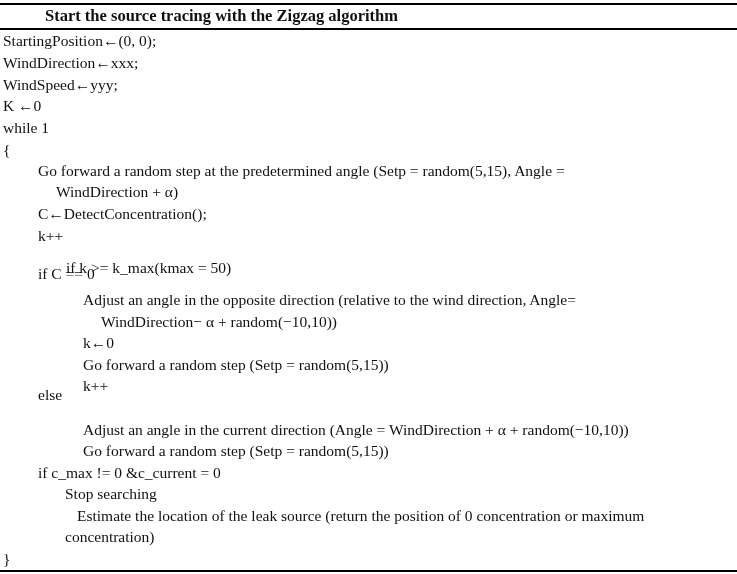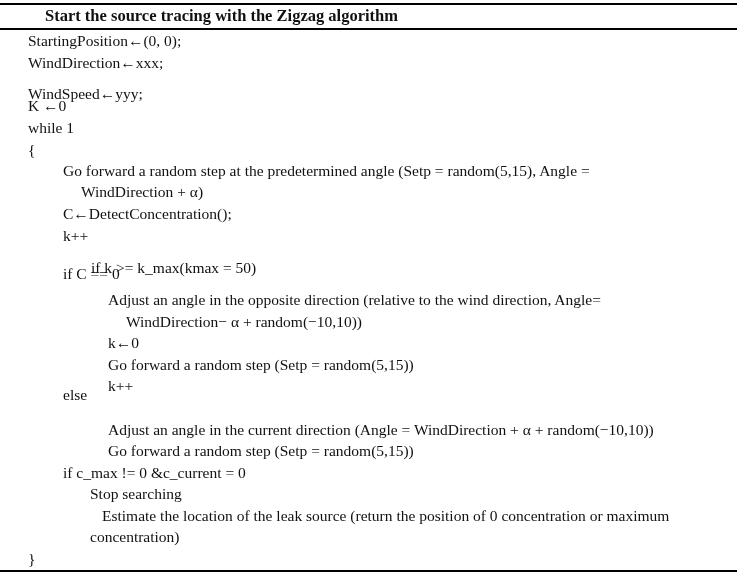--- a/index.html
+++ b/index.html
@@ -3,33 +3,33 @@
 <meta charset="utf-8">
 <style>
   html, body { margin: 0; padding: 0; background: #ffffff; }
   body { width: 737px; height: 574px; overflow: hidden; position: relative;
          font-family: "Liberation Serif", "DejaVu Serif", serif; color: #111; }
   .algo { position: absolute; left: 0; top: 0; width: 737px; }
   .rule-top { position: absolute; left: 0; top: 3px; width: 737px; height: 2px; background: #000; }
   .title { position: absolute; left: 3px; top: 6px; font-weight: bold; font-size: 16.5px; line-height: 20px; margin-left: 42px; }
   .rule-mid { position: absolute; left: 0; top: 28px; width: 737px; height: 1.5px; background: #000; }
   .rule-bot { position: absolute; left: 0; top: 570px; width: 737px; height: 2px; background: #000; }
-  .line { position: absolute; font-size: 15.5px; line-height: 20px; white-space: nowrap; margin-left: 25px; }
+  .line { position: absolute; font-size: 15.5px; line-height: 20px; white-space: nowrap; }
 </style>
 </head>
 <body>
 
 <div class="algo">
   <div class="rule-top"></div>
   <div class="title">Start the source tracing with the Zigzag algorithm</div>
   <div class="rule-mid"></div>
 
   <div class="line" style="left:3px;top:31px">StartingPosition←(0, 0);</div>
   <div class="line" style="left:3px;top:53px">WindDirection←xxx;</div>
-  <div class="line" style="left:3px;top:84px">WindSpeed←yyy;</div>
+  <div class="line" style="left:3px;top:75px">WindSpeed←yyy;</div>
   <div class="line" style="left:3px;top:96px">K ←0</div>
   <div class="line" style="left:3px;top:118px">while 1</div>
   <div class="line" style="left:3px;top:140px">{</div>
   <div class="line" style="left:38px;top:161px">Go forward a random step at the predetermined angle (Setp = random(5,15), Angle =</div>
   <div class="line" style="left:56px;top:182px">WindDirection + α)</div>
   <div class="line" style="left:38px;top:204px">C←DetectConcentration();</div>
   <div class="line" style="left:38px;top:226px">k++</div>
   <div class="line" style="left:38px;top:264px">if C == 0</div>
   <div class="line" style="left:66px;top:258px">if k &gt;= k_max(kmax = 50)</div>
   <div class="line" style="left:83px;top:290px">Adjust an angle in the opposite direction (relative to the wind direction, Angle=</div>

